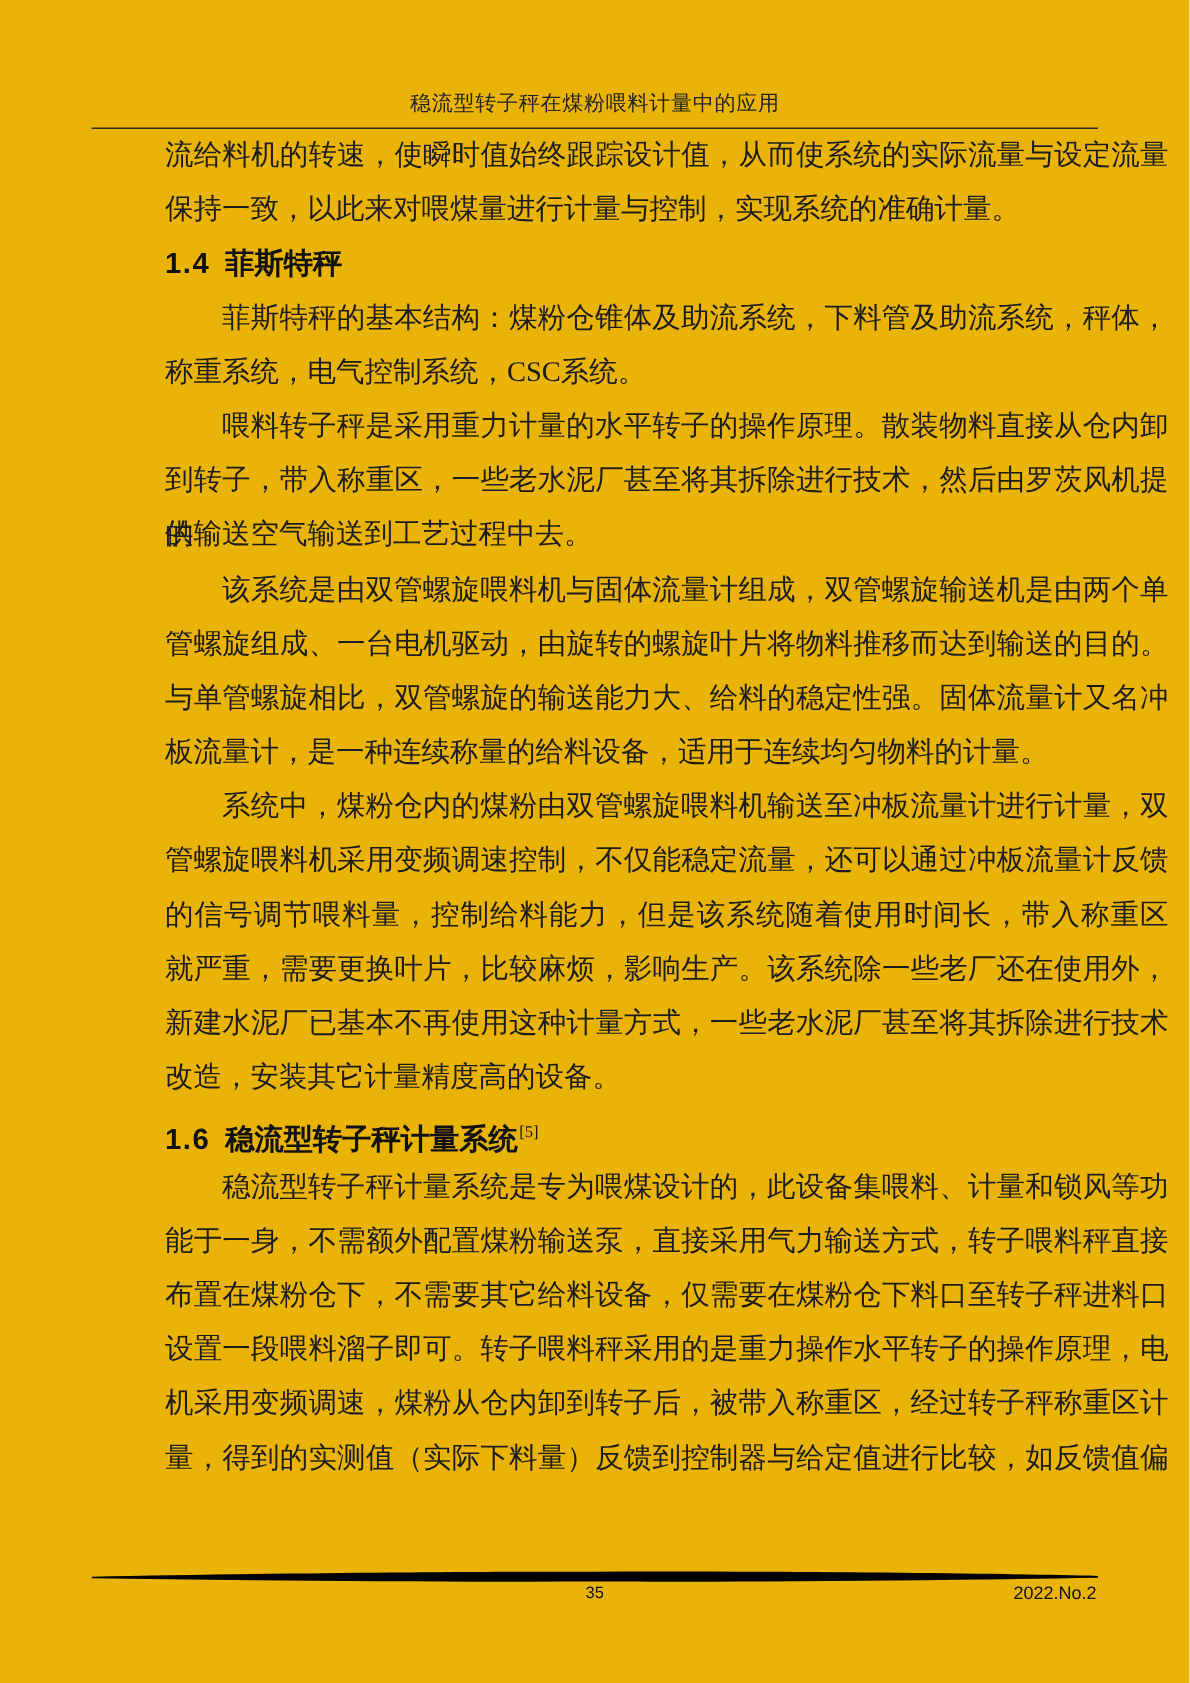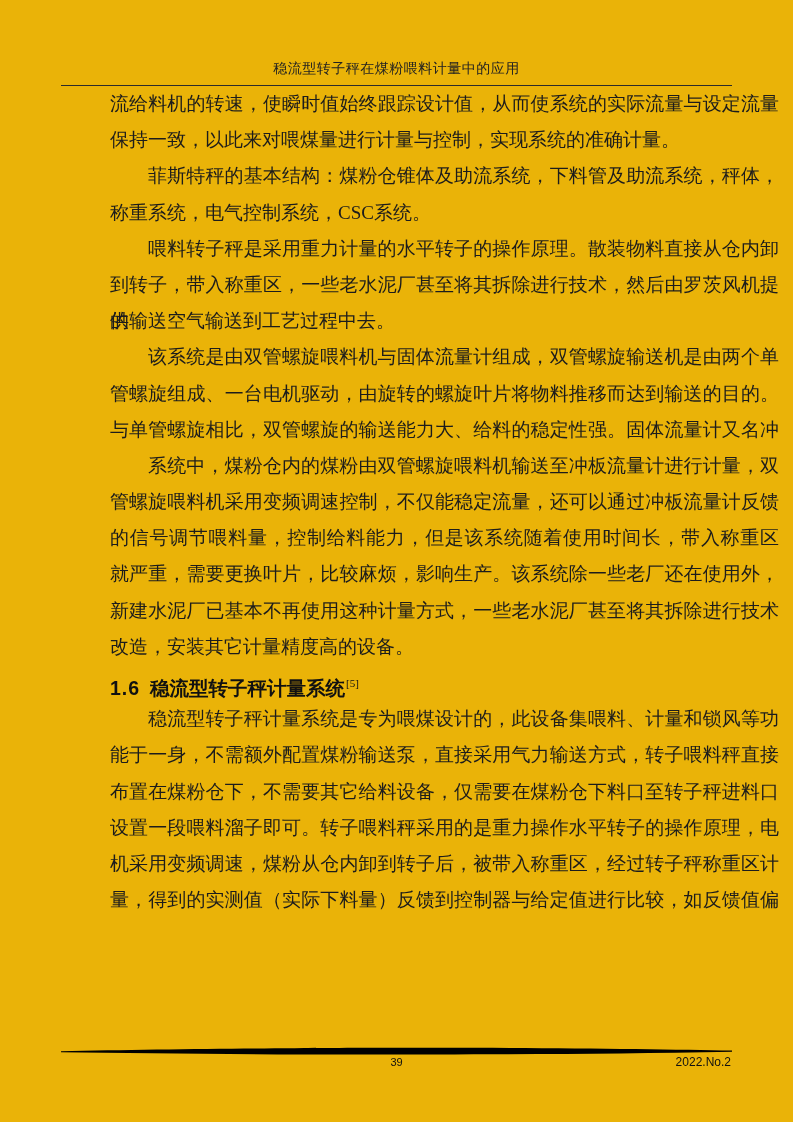--- a/index.html
+++ b/index.html
@@ -98,28 +98,30 @@
 
 <div class="page">
 
   <div class="header-title">稳流型转子秤在煤粉喂料计量中的应用</div>
 
   <div class="header-rule"></div>
 
   <div class="content">
       <div class="bodyline">流给料机的转速，使瞬时值始终跟踪设计值，从而使系统的实际流量与设定流量</div>
       <div class="bodyline para-end">保持一致，以此来对喂煤量进行计量与控制，实现系统的准确计量。</div>
+      <div class="heading"><span class="h-num">1.4</span><span class="h-txt">菲斯特秤</span></div>
       <div class="bodyline indent">菲斯特秤的基本结构：煤粉仓锥体及助流系统，下料管及助流系统，秤体，</div>
       <div class="bodyline para-end">称重系统，电气控制系统，CSC系统。</div>
       <div class="bodyline indent">喂料转子秤是采用重力计量的水平转子的操作原理。散装物料直接从仓内卸</div>
       <div class="bodyline">到转子，带入称重区，一些老水泥厂甚至将其拆除进行技术，然后由罗茨风机提供</div>
       <div class="bodyline para-end">的输送空气输送到工艺过程中去。</div>
       <div class="bodyline indent">该系统是由双管螺旋喂料机与固体流量计组成，双管螺旋输送机是由两个单</div>
       <div class="bodyline">管螺旋组成、一台电机驱动，由旋转的螺旋叶片将物料推移而达到输送的目的。</div>
       <div class="bodyline">与单管螺旋相比，双管螺旋的输送能力大、给料的稳定性强。固体流量计又名冲</div>
+      <div class="bodyline para-end">板流量计，是一种连续称量的给料设备，适用于连续均匀物料的计量。</div>
       <div class="bodyline indent">系统中，煤粉仓内的煤粉由双管螺旋喂料机输送至冲板流量计进行计量，双</div>
       <div class="bodyline">管螺旋喂料机采用变频调速控制，不仅能稳定流量，还可以通过冲板流量计反馈</div>
       <div class="bodyline">的信号调节喂料量，控制给料能力，但是该系统随着使用时间长，带入称重区</div>
       <div class="bodyline">就严重，需要更换叶片，比较麻烦，影响生产。该系统除一些老厂还在使用外，</div>
       <div class="bodyline">新建水泥厂已基本不再使用这种计量方式，一些老水泥厂甚至将其拆除进行技术</div>
       <div class="bodyline para-end">改造，安装其它计量精度高的设备。</div>
       <div class="heading"><span class="h-num">1.6</span><span class="h-txt">稳流型转子秤计量系统</span><span class="h-sup">[5]</span></div>
       <div class="bodyline indent">稳流型转子秤计量系统是专为喂煤设计的，此设备集喂料、计量和锁风等功</div>
       <div class="bodyline">能于一身，不需额外配置煤粉输送泵，直接采用气力输送方式，转子喂料秤直接</div>
       <div class="bodyline">布置在煤粉仓下，不需要其它给料设备，仅需要在煤粉仓下料口至转子秤进料口</div>
@@ -132,17 +134,17 @@
     <svg width="671" height="9" viewBox="0 0 671 9" xmlns="http://www.w3.org/2000/svg">
       <path d="M0,4.2
                C 120,1.6 300,0.6 335,0.8
                C 470,0.4 600,2.0 671,3.6
                L 671,4.8
                C 560,6.8 470,7.6 335,7.4
                C 210,7.8 90,6.4 0,5.2 Z" fill="#000000"></path>
     </svg>
   </div>
 
-  <div class="footer-pagenum">39</div>
+  <div class="footer-pagenum">35</div>
 
   <div class="footer-issue">2022.No.2</div>
 
 </div>
 
 </body></html>

